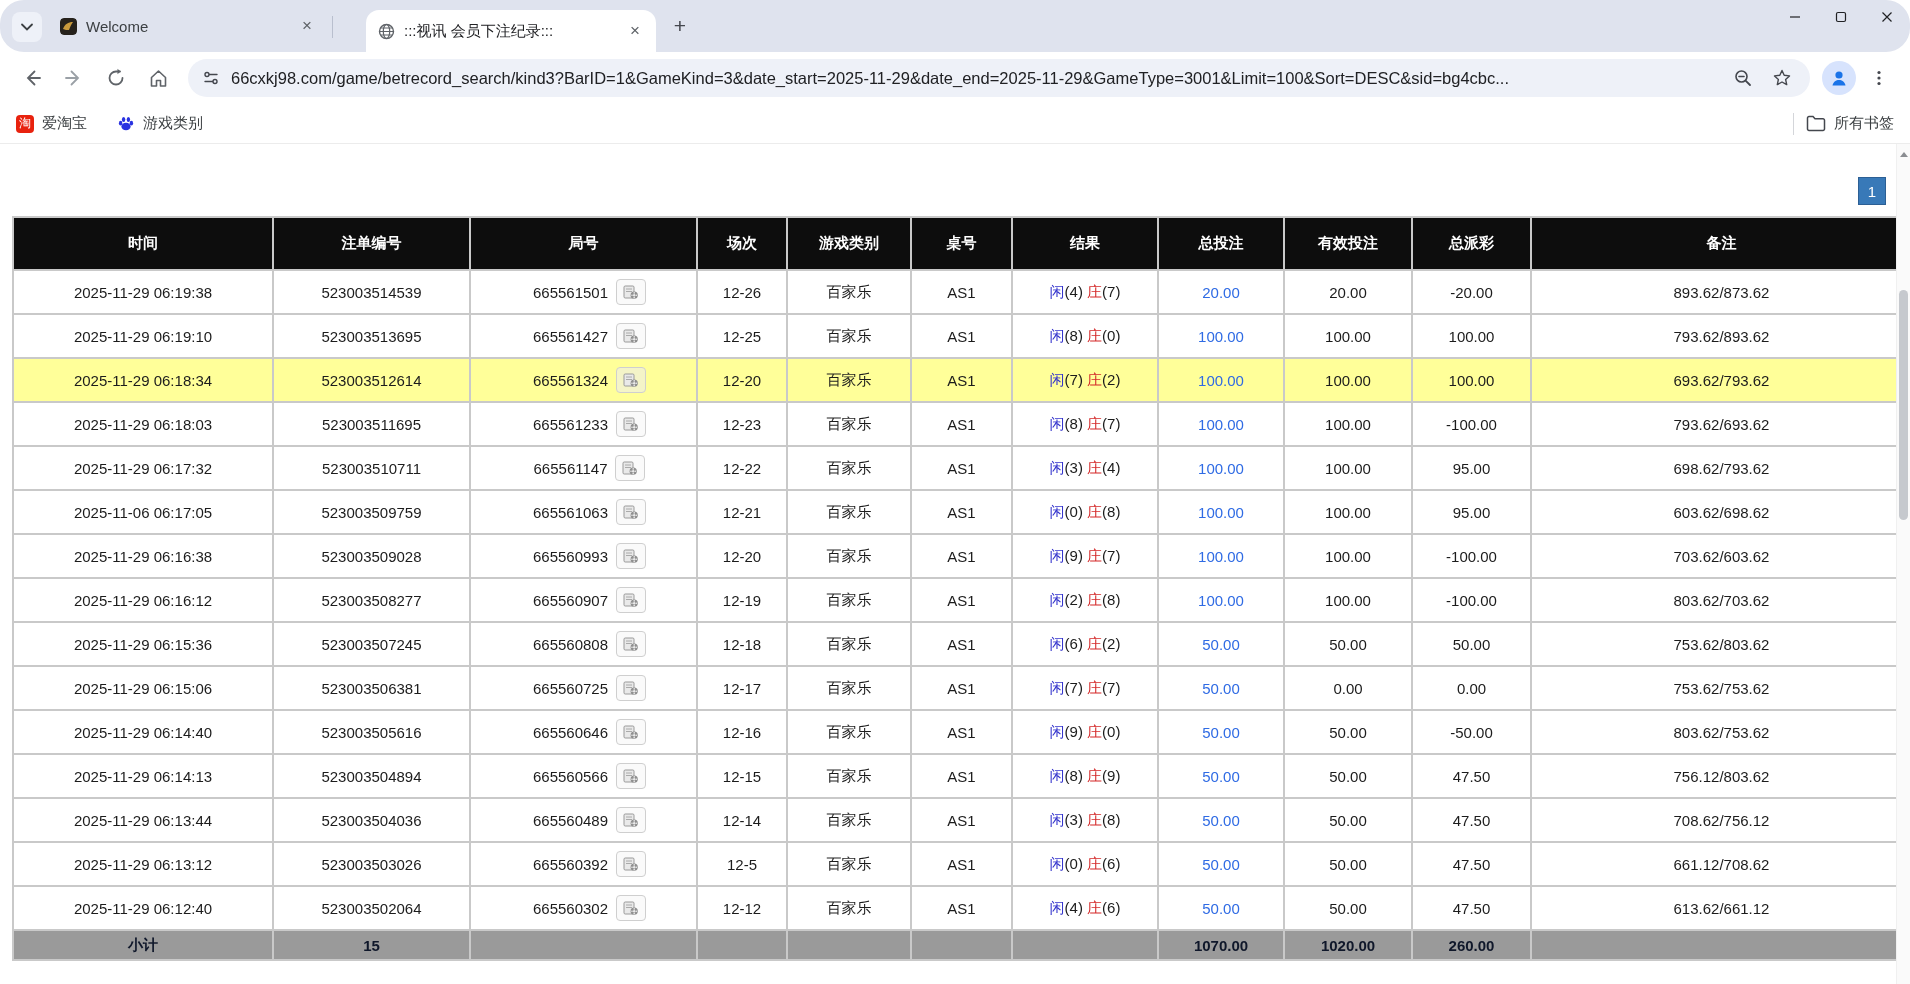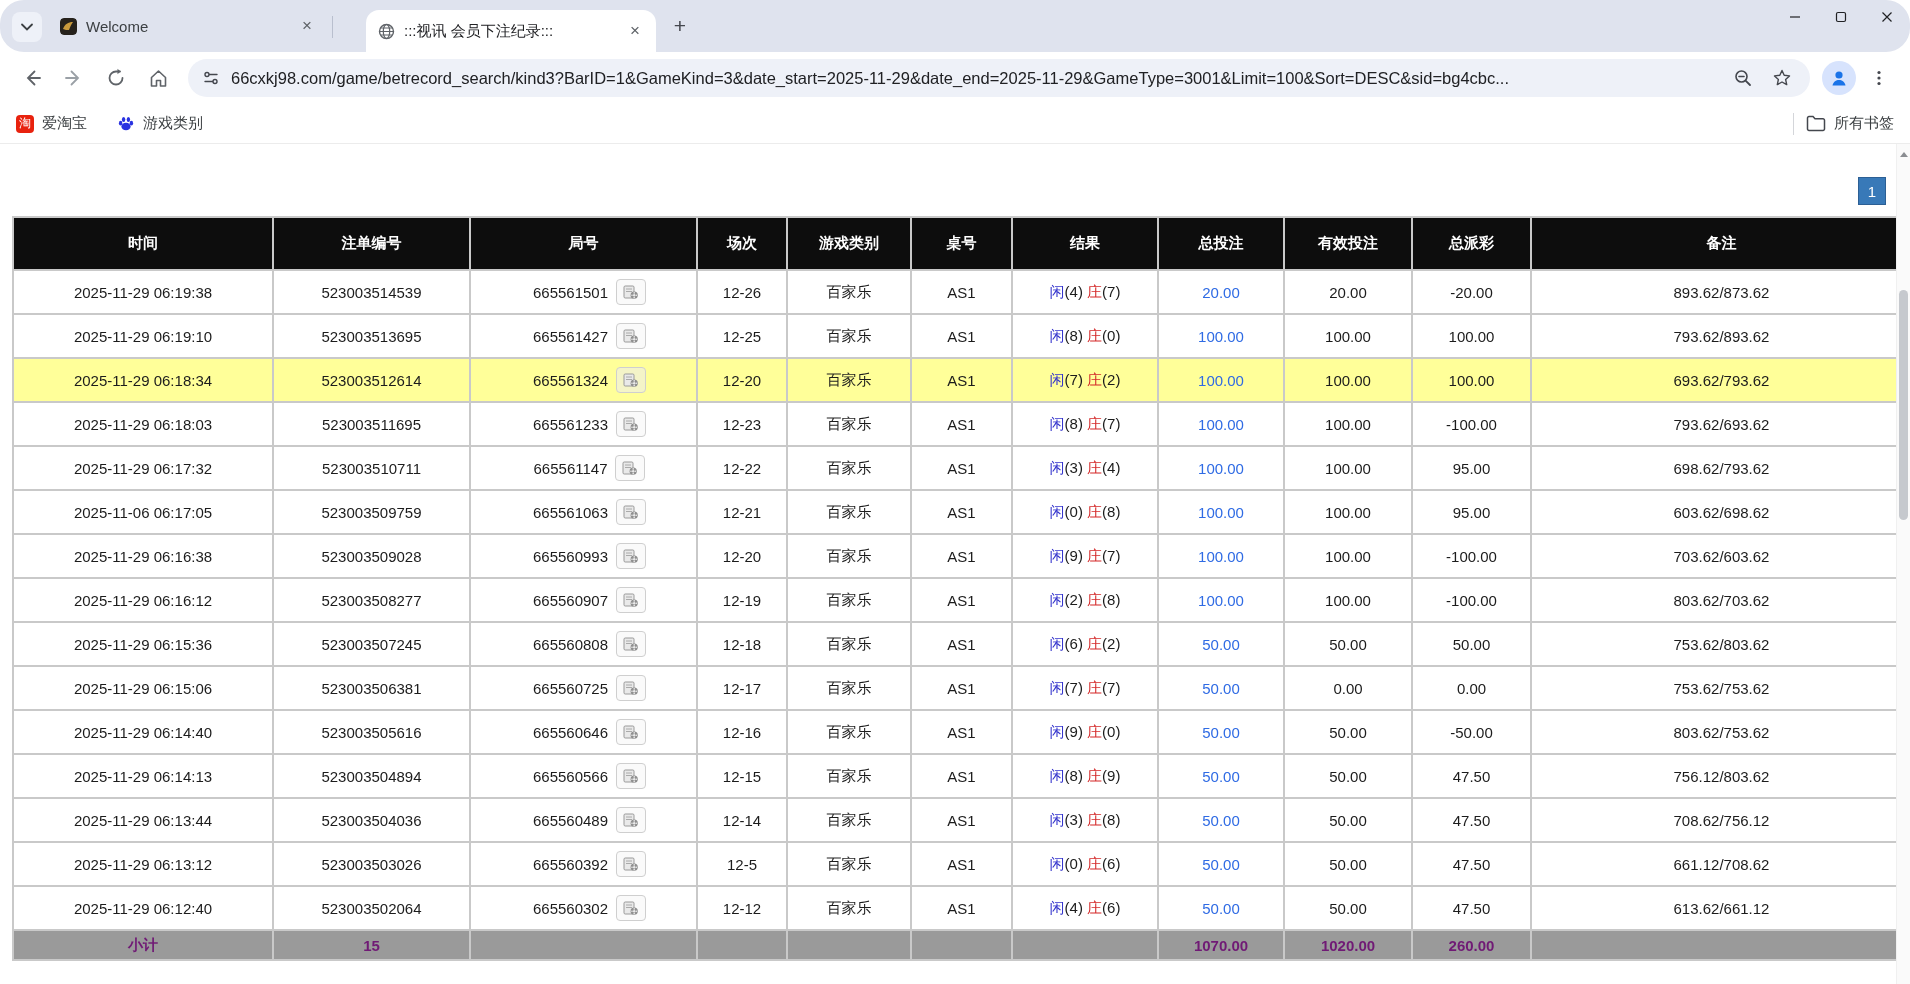--- a/index.html
+++ b/index.html
@@ -47,21 +47,21 @@
   .pager { position:absolute; top:33px; right:24px; width:28px; height:28px; background:var(--accent_blue);
     color:#fff; font-size:15px; display:flex; align-items:center; justify-content:center;
     border:1px solid #2c5f94; cursor:pointer; }
 
   table.bet { position:absolute; left:12px; top:72px; width:1880px; border-collapse:separate; border-spacing:2px;
     background:var(--grid_gray); table-layout:fixed; }
   table.bet th { background:var(--header_bg); color:#fff; font-size:15px; font-weight:bold; height:29px; padding:16px 2px; }
   table.bet td { background:#fff; color:#1c1c1c; font-size:15px; text-align:center; height:42px; padding:0 4px;
     white-space:nowrap; overflow:hidden; }
   table.bet tr.hl td { background:var(--highlight_yellow); }
-  table.bet .foot td { background:var(--footer_bg); color:#701a75; font-weight:bold; height:28px; font-size:15px; }
+  table.bet .foot td { background:var(--footer_bg); color:#0f172a; font-weight:bold; height:28px; font-size:15px; }
   .betlink { color:var(--link_blue); cursor:pointer; }
   .player { color:var(--player_blue); }
   .banker { color:var(--banker_red); }
   td.neg { color:var(--negative_red); }
   .round-wrap { display:inline-flex; align-items:center; gap:8px;margin-left:12px; }
   .replay { width:30px; height:26px; border:1px solid #cfcfcf; border-radius:4px; background:#fafafa; cursor:pointer;
     display:inline-flex; align-items:center; justify-content:center; padding:0; }
   tr.hl .replay { background:#f4f4c8; }
 
   

